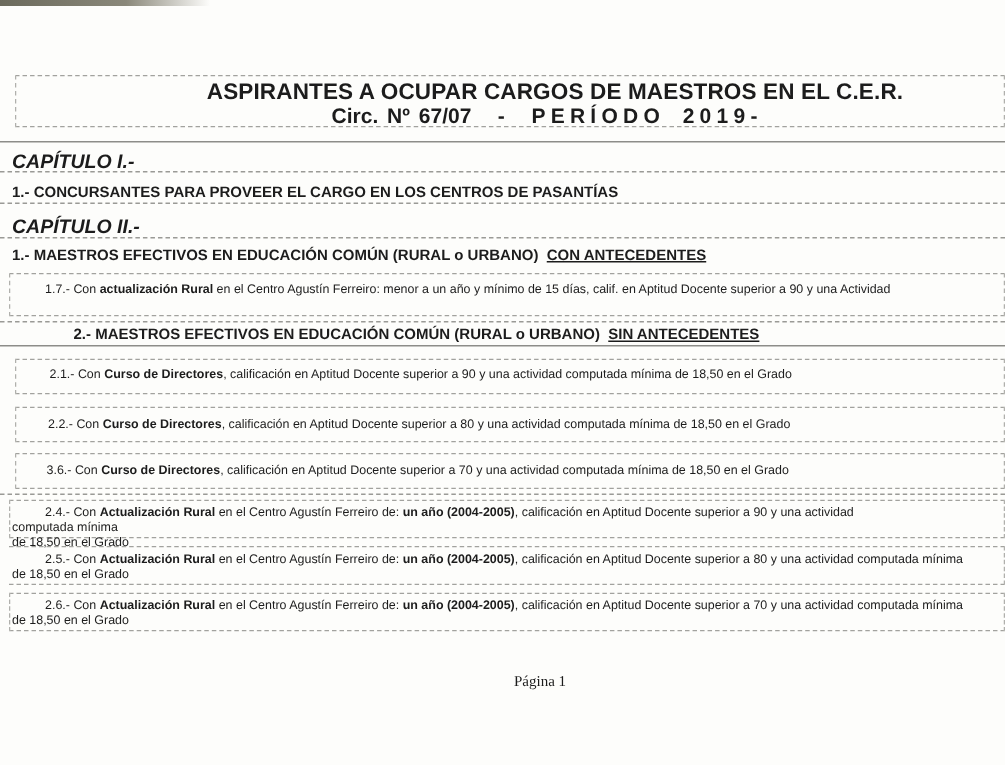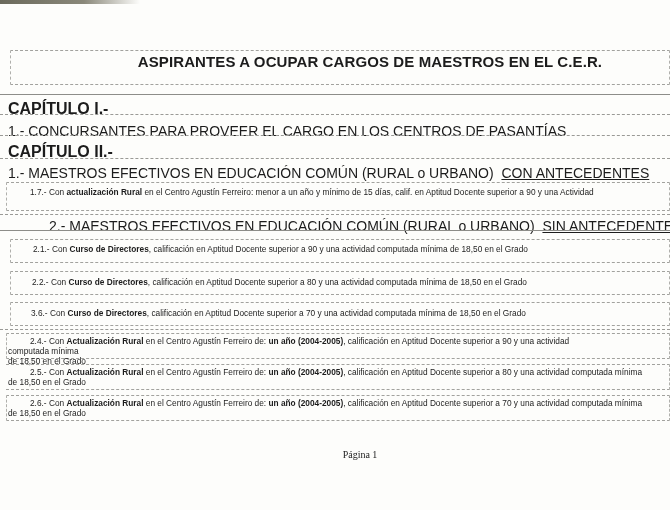--- a/index.html
+++ b/index.html
@@ -57,27 +57,28 @@
       padding-left: 46px;
       word-spacing: 2px;
     }
     .title-line2 .spaced {
       letter-spacing: 3.5px;
     }
     .chapter {
       position: absolute;
       left: 8px;
       font-weight: bold;
-      font-size: 16px;
+      font-size: 13px;
+      font-style: italic;
     }
     .section {
       position: absolute;
       left: 8px;
-      font-weight: normal;
-      font-size: 14px;
+      font-weight: bold;
+      font-size: 10px;
       white-space: nowrap;
     }
     .section .ul {
       text-decoration: underline;
     }
     .item {
       position: absolute;
       font-size: 8.3px;
       line-height: 10px;
       white-space: nowrap;
@@ -98,20 +99,26 @@
       box-sizing: border-box;
     }
   </style>
 </head>
 <body>
 
 <div class="top-band"></div>
 
 <div class="box title-box">
   <div class="title-line1">ASPIRANTES A OCUPAR CARGOS DE MAESTROS EN EL C.E.R.</div>
+  <div class="title-line2">
+    <span>Circ. Nº 67/07</span>
+    &nbsp;&nbsp;<span>-</span>&nbsp;&nbsp;
+    <span class="spaced">PERÍODO</span>
+    &nbsp;<span class="spaced">2019</span><span>-</span>
+  </div>
 </div>
 
 <div class="rule solid" style="top:94px;"></div>
 
 <div class="chapter" style="top:100px;">CAPÍTULO I.-</div>
 <div class="rule" style="top:114px;"></div>
 
 <div class="section" style="top:123px;">
   <span>1.-</span>
   <span>CONCURSANTES PARA PROVEER EL CARGO EN LOS CENTROS DE PASANTÍAS</span>

